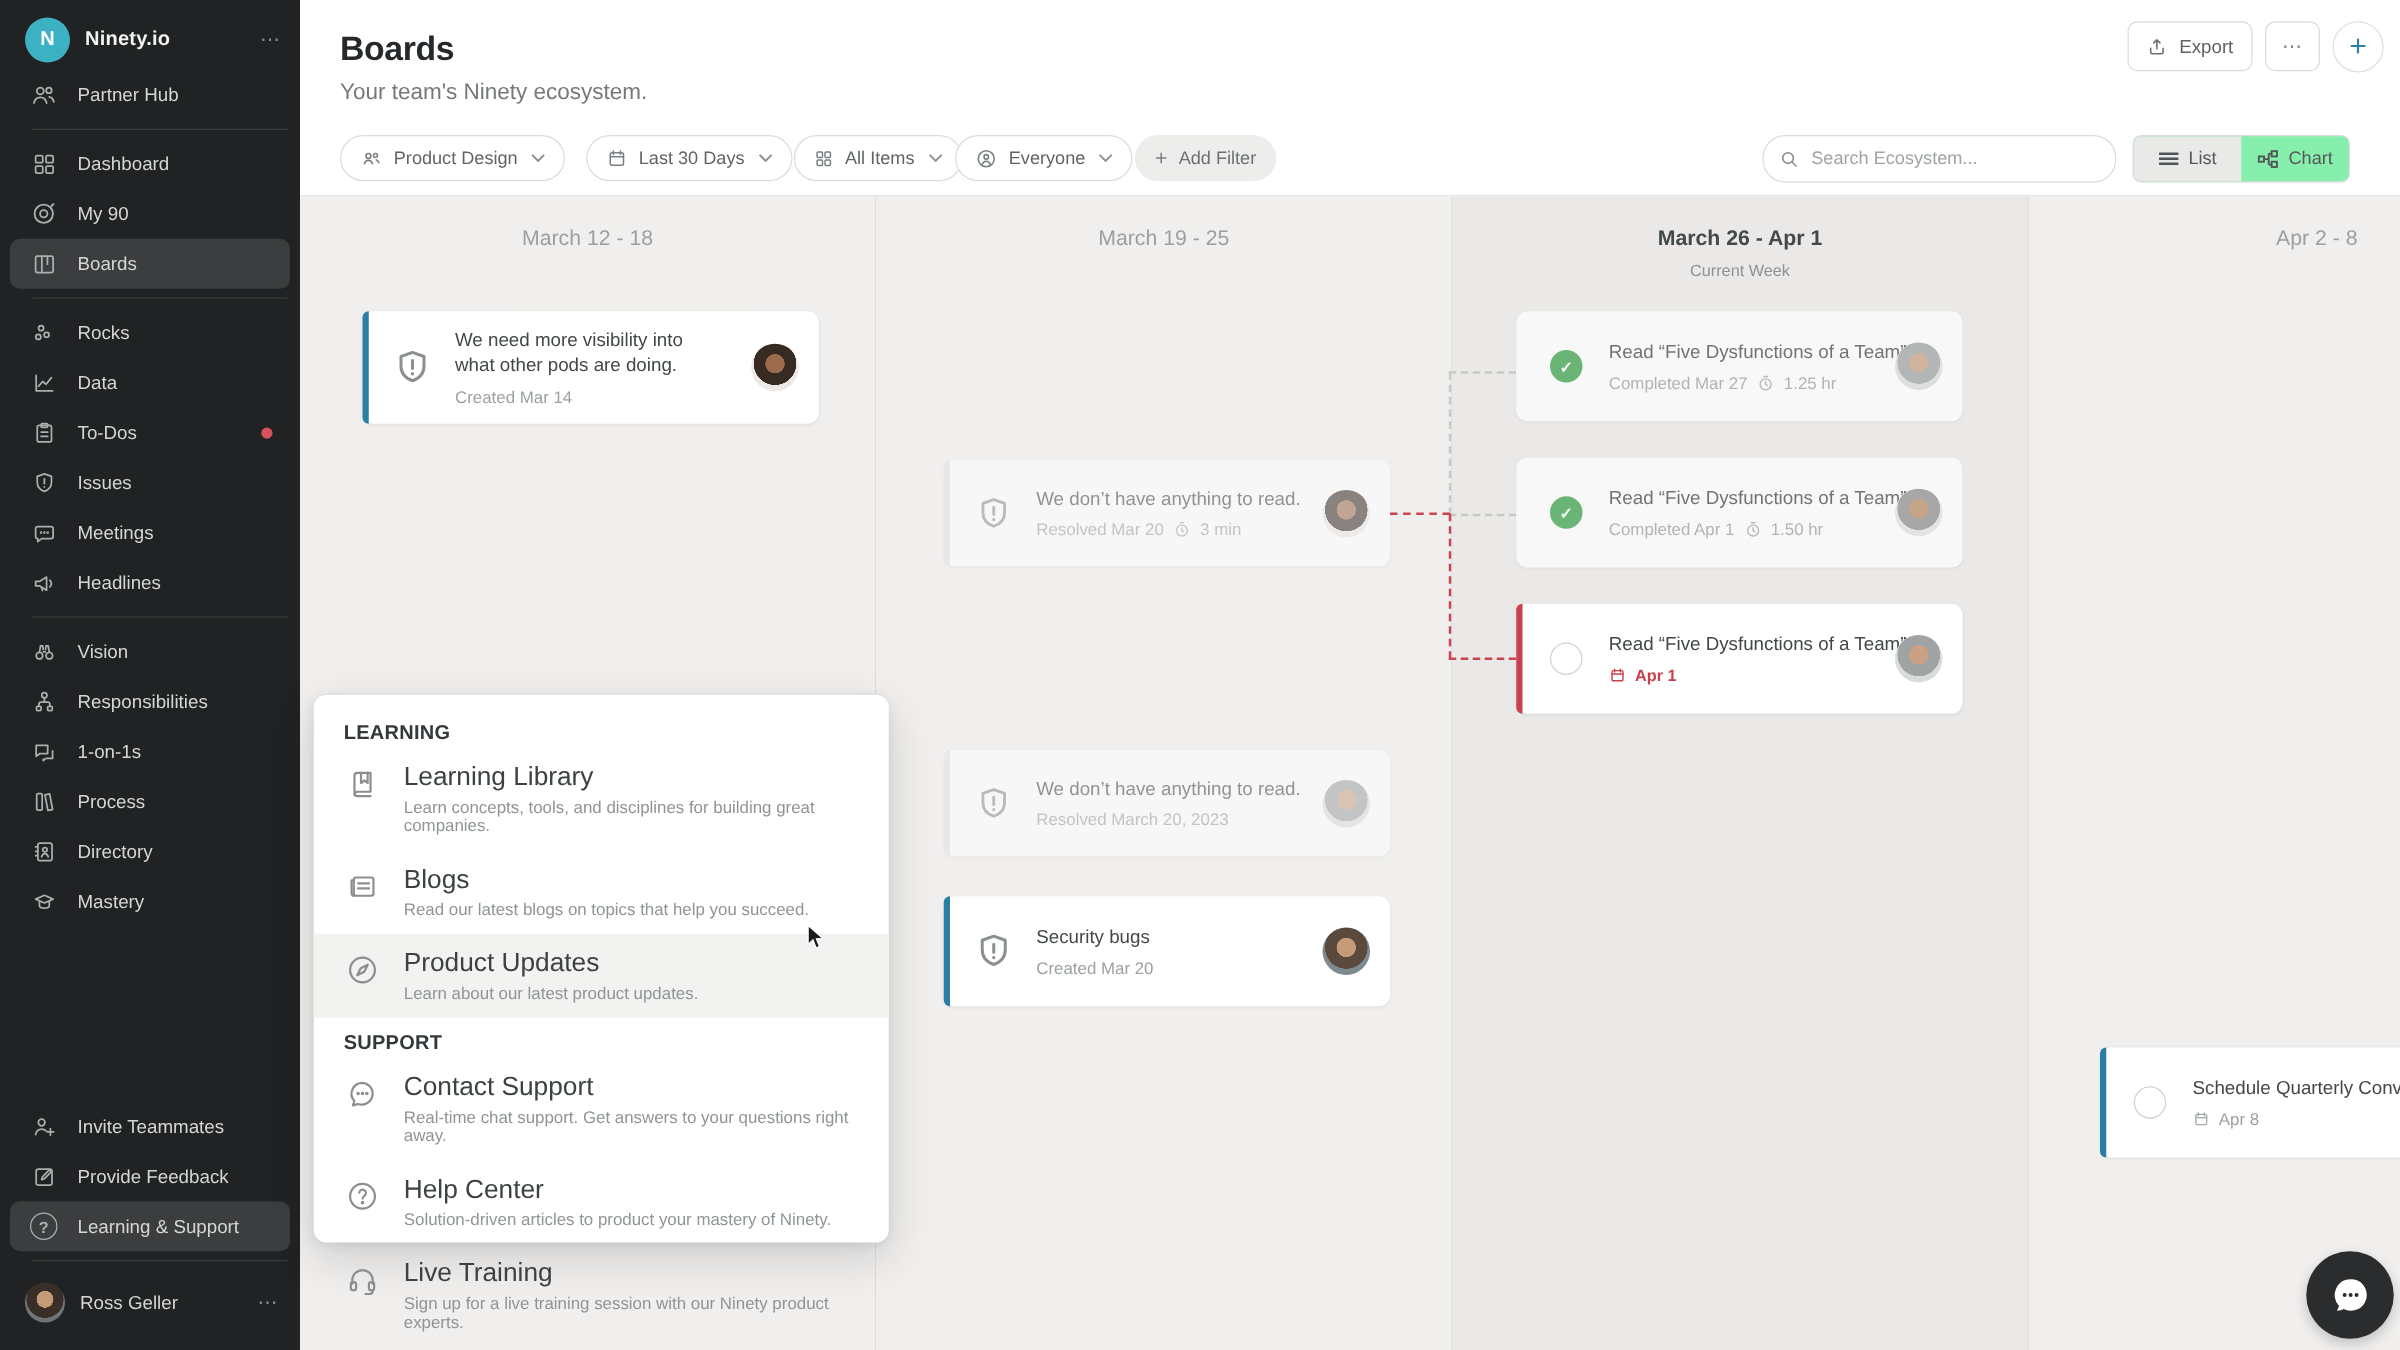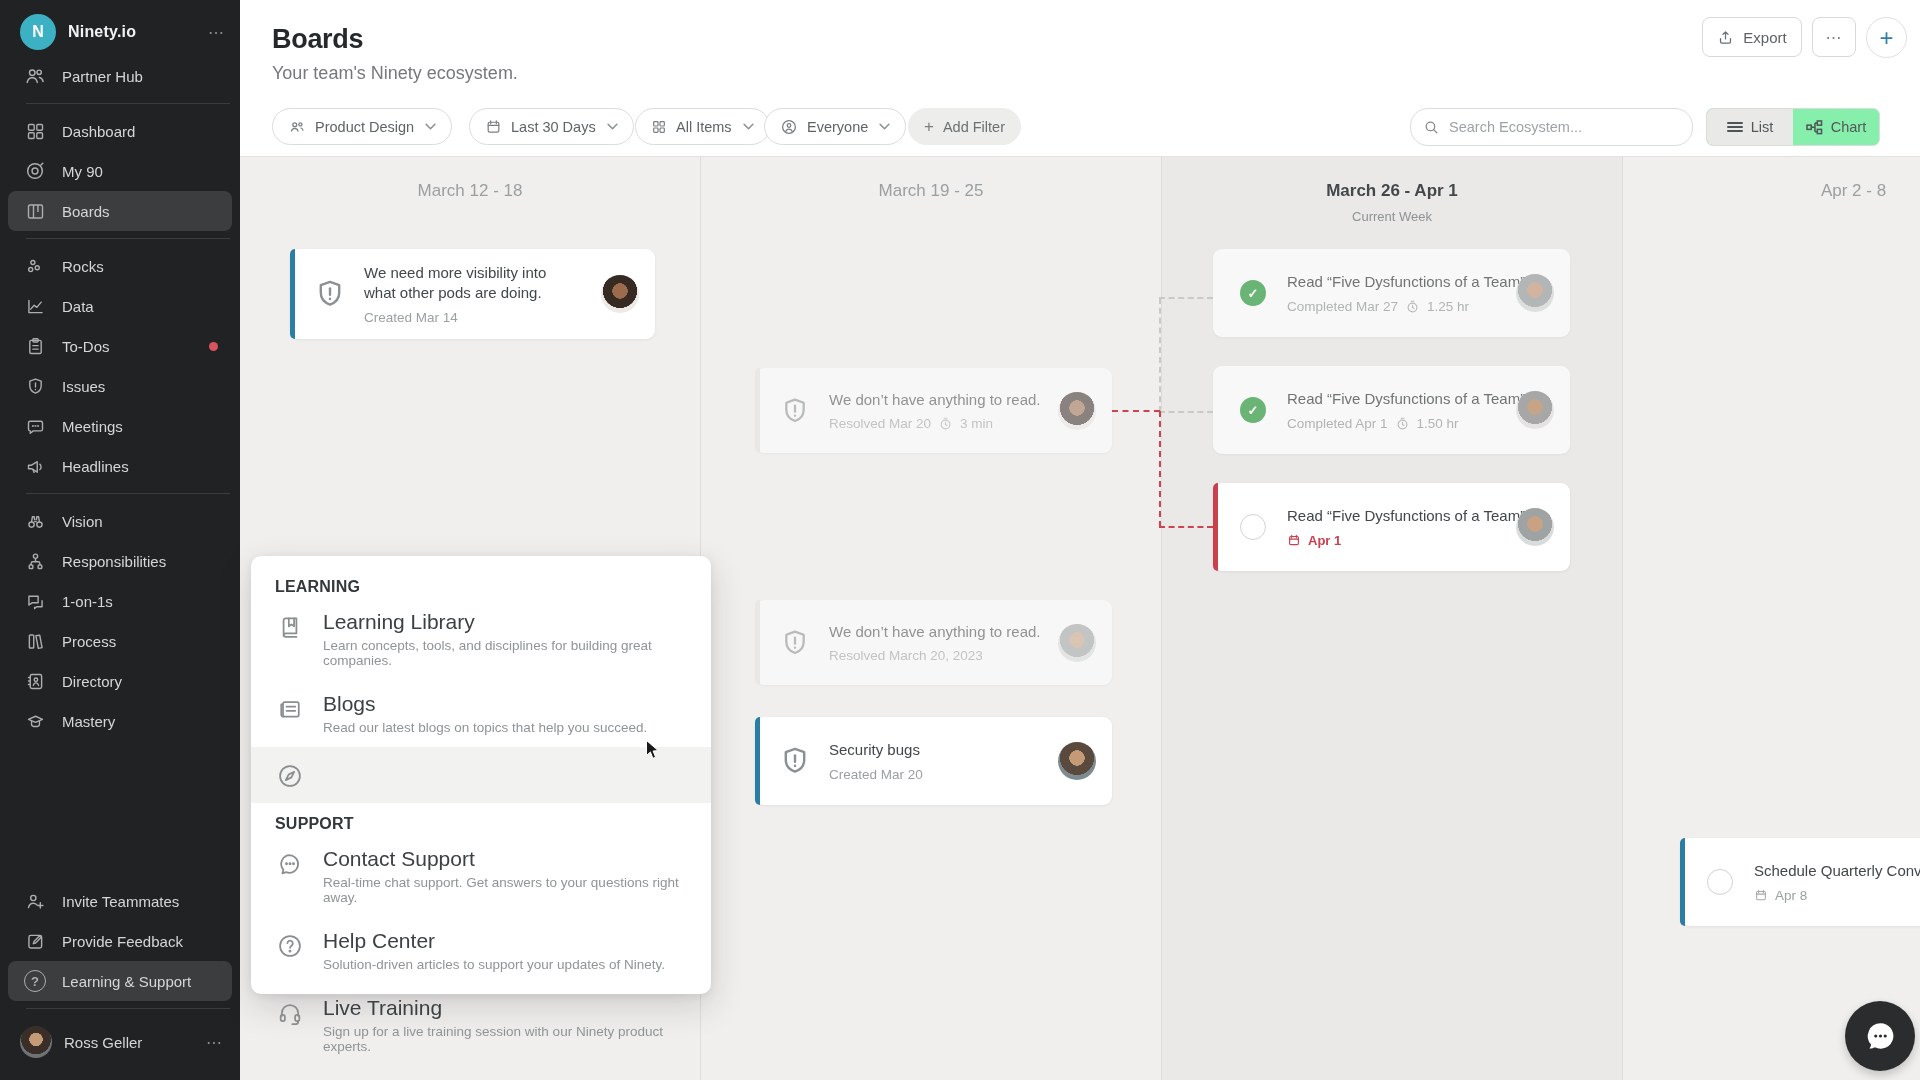--- a/index.html
+++ b/index.html
@@ -651,20 +651,24 @@
     </span>
   </div>
 
   <div class="pop-item hover">
     <span class="pop-ico">
         <svg width="28" height="28" viewBox="0 0 24 24" fill="none" stroke="currentColor" stroke-width="1.5" stroke-linejoin="round">
           <circle cx="12" cy="12" r="8.5"></circle>
           <path d="M15.6 8.4l-2.4 4.8-4.8 2.4 2.4-4.8z"></path>
         </svg>
       </span>
+    <span>
+      <span class="pop-title" style="display:block">Product Updates</span>
+      <span class="pop-desc" style="display:block">Learn about our latest product updates.</span>
+    </span>
   </div>
 
   <div class="pop-section" style="margin-top:8px">SUPPORT</div>
 
   <div class="pop-item">
     <span class="pop-ico">
         <svg width="28" height="28" viewBox="0 0 24 24" fill="none" stroke="currentColor" stroke-width="1.5" stroke-linejoin="round">
           <path d="M12 4.5a7.5 7.5 0 00-5.6 12.5L5.5 20l3.3-1a7.5 7.5 0 103.2-14.5z"></path>
           <circle cx="9" cy="11.8" r=".5" fill="currentColor"></circle>
           <circle cx="12" cy="11.8" r=".5" fill="currentColor"></circle>
@@ -680,21 +684,21 @@
   <div class="pop-item">
     <span class="pop-ico">
         <svg width="28" height="28" viewBox="0 0 24 24" fill="none" stroke="currentColor" stroke-width="1.5" stroke-linecap="round">
           <circle cx="12" cy="12" r="8.5"></circle>
           <path d="M9.8 9.6a2.3 2.3 0 113.9 1.8c-.8.8-1.6 1.1-1.6 2.2"></path>
           <circle cx="12" cy="16.4" r=".5" fill="currentColor"></circle>
         </svg>
       </span>
     <span>
       <span class="pop-title" style="display:block">Help Center</span>
-      <span class="pop-desc" style="display:block">Solution-driven articles to support your updates of Ninety.</span>
+      <span class="pop-desc" style="display:block">Solution-driven articles to product your mastery of Ninety.</span>
     </span>
   </div>
 
   <div class="pop-item">
     <span class="pop-ico">
         <svg width="28" height="28" viewBox="0 0 24 24" fill="none" stroke="currentColor" stroke-width="1.5" stroke-linecap="round" stroke-linejoin="round">
           <path d="M5 14.5v-2.3a7 7 0 0114 0v2.3"></path>
           <rect x="4" y="13.5" width="3.6" height="5.5" rx="1.6"></rect>
           <rect x="16.4" y="13.5" width="3.6" height="5.5" rx="1.6"></rect>
           <path d="M19 19v.6a2 2 0 01-2 2h-3"></path>

